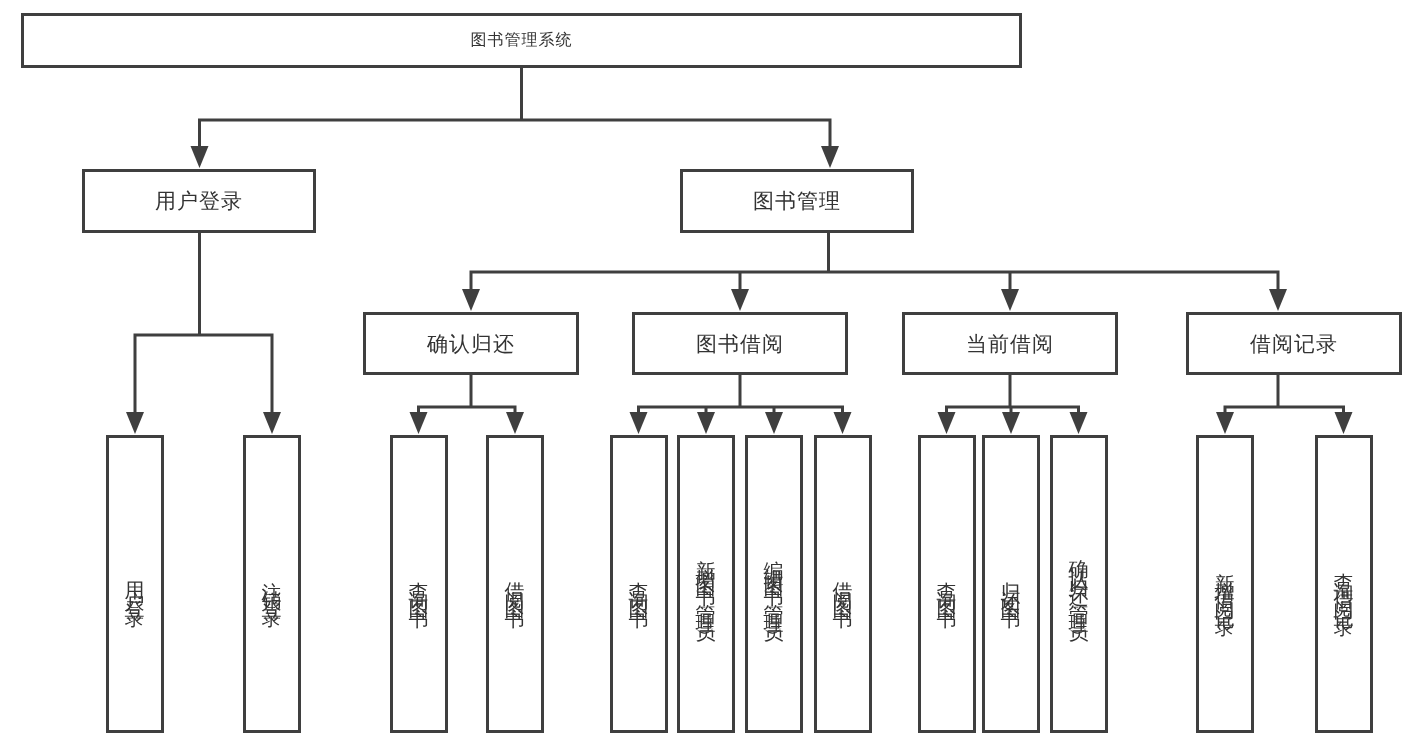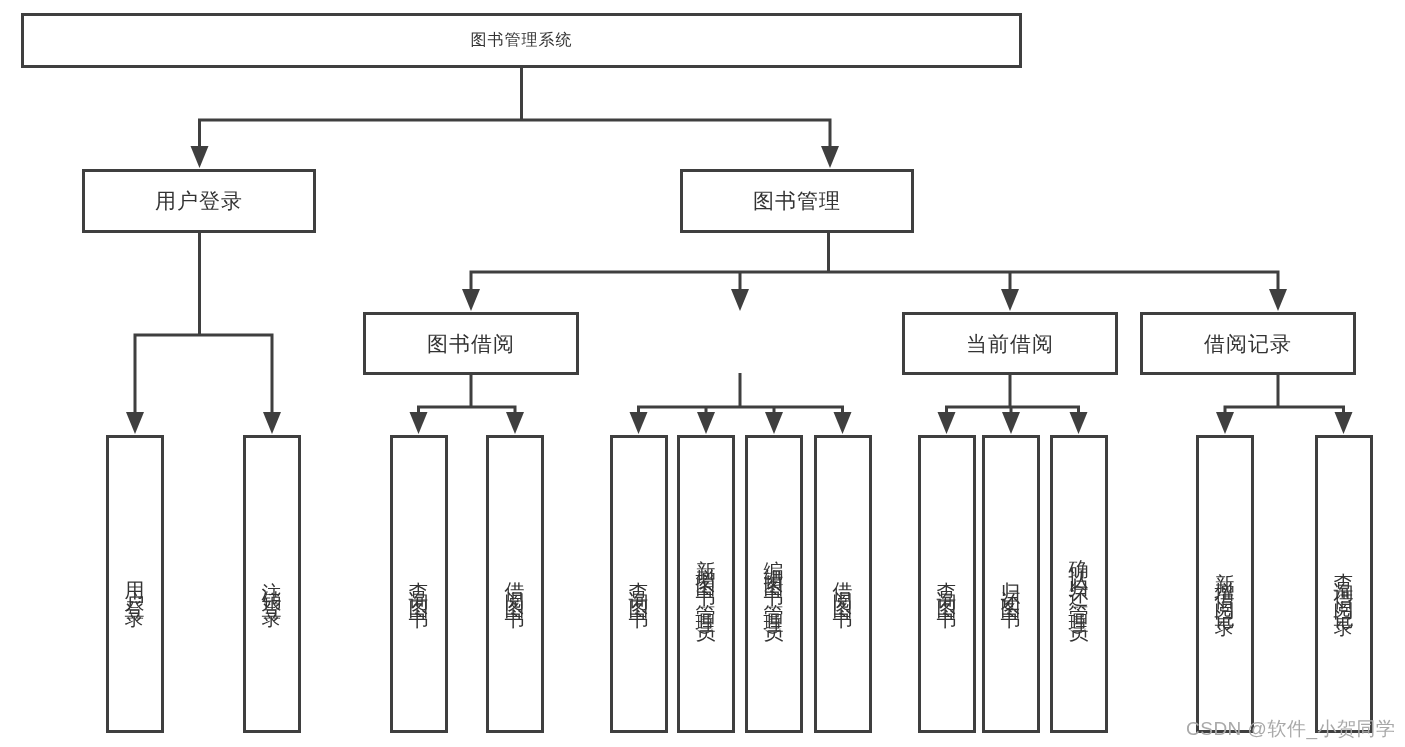--- a/index.html
+++ b/index.html
@@ -144,26 +144,29 @@
   </div>
 
   <div class="node lvl2 hnode" style="left:82px;">
     <span>用户登录</span>
   </div>
   <div class="node lvl2 hnode" style="left:680px;">
     <span>图书管理</span>
   </div>
 
   <div class="node lvl3 hnode" style="left:363px;">
+    <span>确认归还</span>
+  </div>
+  <div class="node lvl3 hnode" style="left:632px;">
     <span>图书借阅</span>
   </div>
   <div class="node lvl3 hnode" style="left:902px;">
     <span>当前借阅</span>
   </div>
-  <div class="node lvl3 hnode" style="left:1140px;">
+  <div class="node lvl3 hnode" style="left:1186px;">
     <span>借阅记录</span>
   </div>
 
   <div class="node vnode" style="left:106px;">
     <span class="vtext">用户登录</span>
   </div>
   <div class="node vnode" style="left:243px;">
     <span class="vtext">注销登录</span>
   </div>
 
@@ -197,15 +200,14 @@
     <span class="vtext">确认归还（管理员）</span>
   </div>
 
   <div class="node vnode" style="left:1196px;">
     <span class="vtext">新增借阅记录</span>
   </div>
   <div class="node vnode" style="left:1315px;">
     <span class="vtext">查询借阅记录</span>
   </div>
 
-  <div class="watermark">CSDN @软件_小贺同学</div>
 
 </div>
 
 </body></html>

